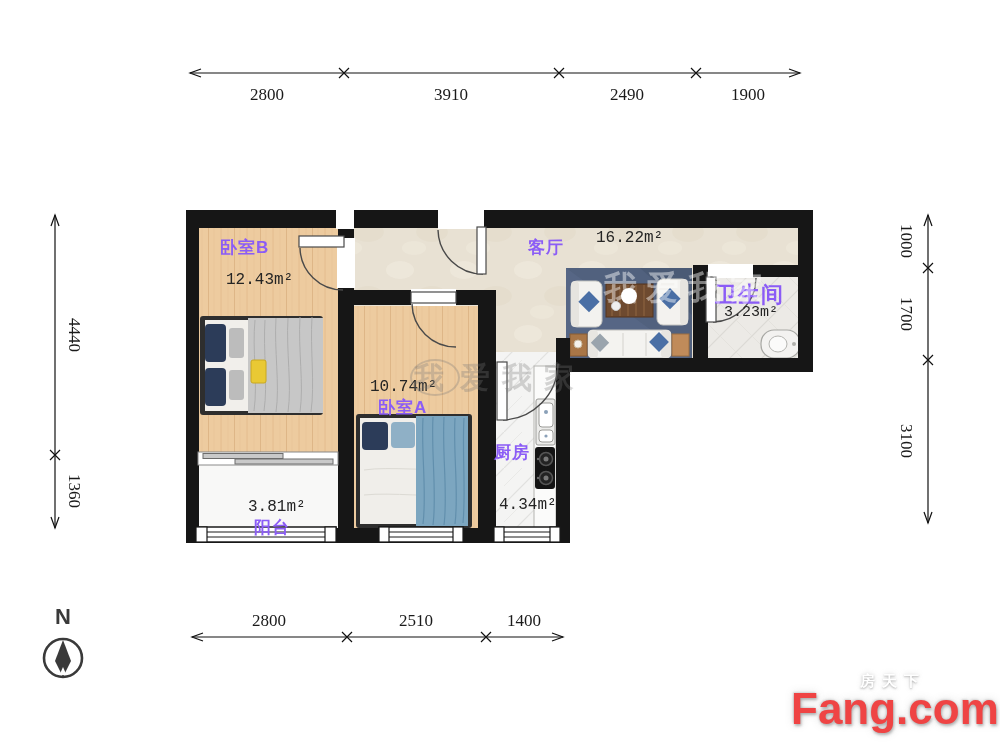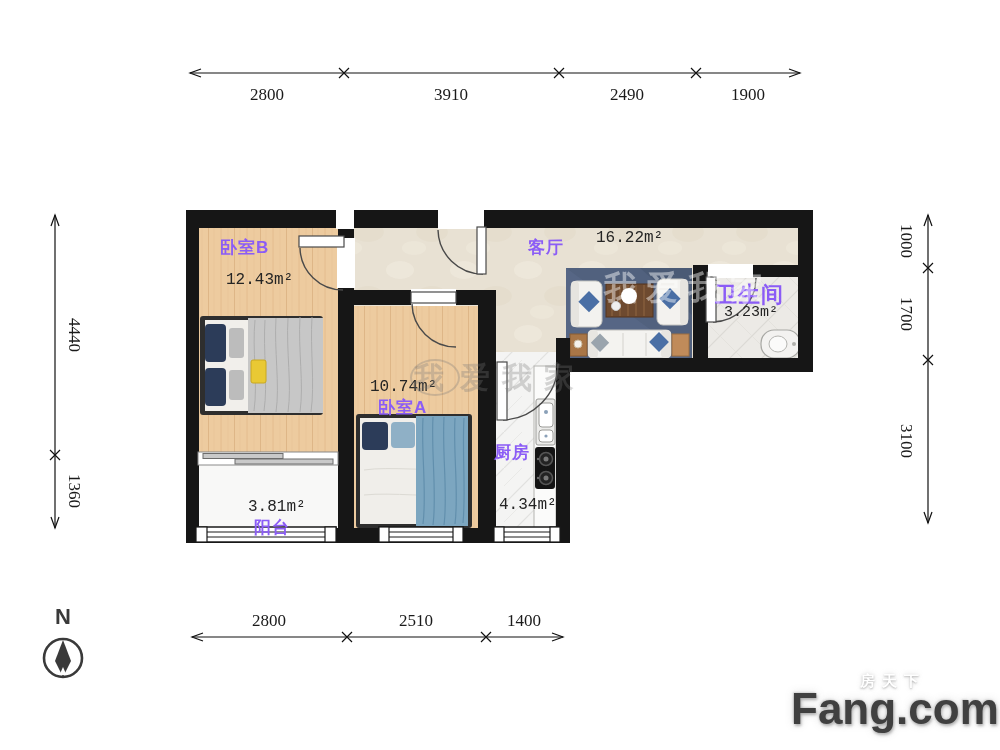--- a/index.html
+++ b/index.html
@@ -12,21 +12,21 @@
   .dim.h{transform:translateX(-50%);}
   .dim.v{transform:translate(-50%,-50%) rotate(90deg);}
   .north-label{position:absolute;left:63px;top:617px;transform:translate(-50%,-50%);
                color:#3a3a3a;font-size:22px;font-weight:700;}
   .wm-agency{position:absolute;color:rgba(120,120,120,0.30);font-size:30px;font-weight:700;
              letter-spacing:12px;white-space:nowrap;}
   .wm-agency.w2{color:rgba(255,255,255,0.45);font-size:33px;letter-spacing:9px;}
   .wm-ring{border:2px solid currentColor;border-radius:50%;padding:0 2px;}
   .brand-cn{position:absolute;left:860px;top:672px;color:#ffffff;font-size:15px;font-weight:700;
             letter-spacing:7px;text-shadow:0 1px 2px rgba(130,130,130,.55),0 0 5px rgba(150,150,150,.35);}
-  .brand-en{position:absolute;left:791px;top:684px;color:#404040;font-size:44px;font-weight:800;
+  .brand-en{position:absolute;left:791px;top:684px;color:#ef4444;font-size:44px;font-weight:800;
             text-shadow:1px 2px 3px rgba(120,120,120,.55),-1px -1px 2px rgba(160,160,160,.35),0 0 8px rgba(140,140,140,.3);}
 </style>
 </head>
 <body>
 
 <div id="stage">
 
 <svg id="plan-svg" width="1000" height="750" viewBox="0 0 1000 750">
   <defs>
     <pattern id="wood" width="26" height="120" patternUnits="userSpaceOnUse">

